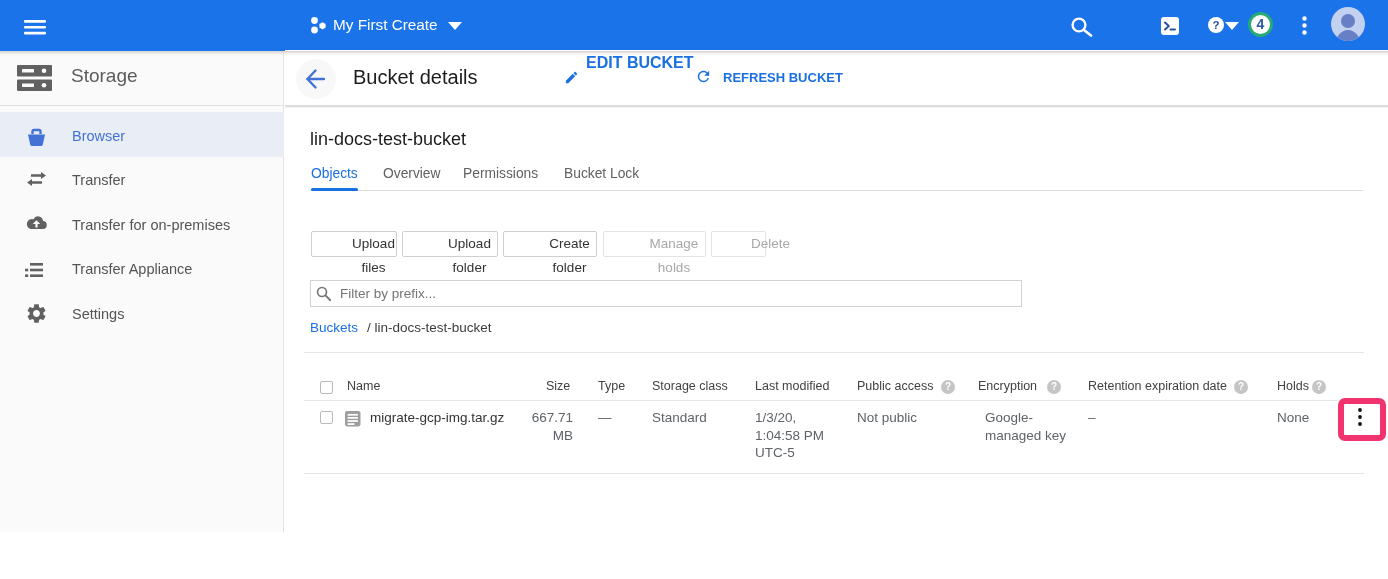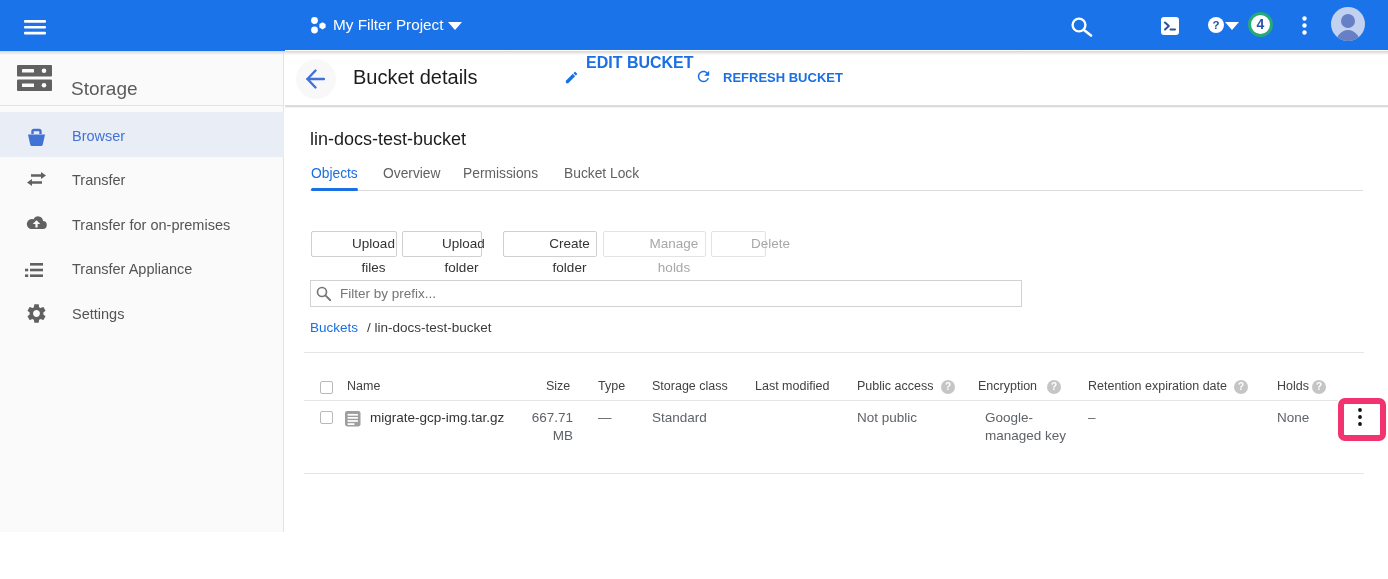--- a/index.html
+++ b/index.html
@@ -17,21 +17,21 @@
     <rect x="0" y="0" width="22" height="2.7" rx="1" fill="#fff"></rect>
     <rect x="0" y="5.9" width="22" height="2.7" rx="1" fill="#fff"></rect>
     <rect x="0" y="11.8" width="22" height="2.7" rx="1" fill="#fff"></rect>
   </svg>
 
   <svg class="abs" style="left:310px;top:16px;" width="17" height="19" viewBox="0 0 17 19">
     <circle cx="4.5" cy="4.5" r="3.4" fill="#fff"></circle>
     <circle cx="4.5" cy="14" r="3.4" fill="#fff"></circle>
     <path d="M12.5 6.2 L15.6 8 L15.6 11.6 L12.5 13.4 L9.4 11.6 L9.4 8 Z" fill="#fff"></path>
   </svg>
-  <div class="abs" style="left:333px;top:16px;color:#fff;font-size:15.3px;">My Filter Project</div>
+  <div class="abs" style="left:333px;top:16px;color:#fff;font-size:15.3px;">My First Create</div>
   <svg class="abs" style="left:448px;top:22px;" width="14" height="8" viewBox="0 0 14 8">
     <path d="M0 0 L14 0 L7 8 Z" fill="#fff"></path>
   </svg>
 
   <svg class="abs" style="left:1071px;top:17px;" width="22" height="20" viewBox="0 0 22 20">
     <circle cx="8" cy="8" r="6.4" fill="none" stroke="#fff" stroke-width="2.4"></circle>
     <line x1="13" y1="13" x2="20" y2="18.5" stroke="#fff" stroke-width="2.6" stroke-linecap="round"></line>
   </svg>
 
   <svg class="abs" style="left:1161px;top:17px;" width="18" height="18" viewBox="0 0 18 18">
@@ -66,21 +66,21 @@
   <div class="abs" style="left:0;top:51px;width:1388px;height:4px;background:linear-gradient(#d9d4d2,rgba(250,250,250,0));z-index:5;"></div>
 
   <svg class="abs" style="left:17px;top:65px;" width="35" height="26" viewBox="0 0 35 26">
     <rect x="0" y="0" width="35" height="11.5" rx="1" fill="#616161"></rect>
     <rect x="0" y="14.5" width="35" height="11.5" rx="1" fill="#616161"></rect>
     <rect x="5" y="4" width="12" height="3.6" rx="0.5" fill="#fafafa"></rect>
     <rect x="5" y="18.5" width="12" height="3.6" rx="0.5" fill="#fafafa"></rect>
     <circle cx="27" cy="5.8" r="2.3" fill="#fafafa"></circle>
     <circle cx="27" cy="20.3" r="2.3" fill="#fafafa"></circle>
   </svg>
-  <div class="abs" style="left:71px;top:78px;font-size:19px;color:#5c5c5c;text-align:center;">Storage</div>
+  <div class="abs" style="left:71px;top:65px;font-size:19px;color:#5c5c5c;text-align:center;">Storage</div>
   <div class="abs" style="left:0;top:105px;width:284px;height:1px;background:#e3e3e3;"></div>
 
   <div class="abs" style="left:0;top:112px;width:284px;height:45px;background:#e9edf6;"></div>
 
   <svg class="abs" style="left:27px;top:128px;" width="19" height="19" viewBox="0 0 19 19">
     <path d="M5.5 6 L5.5 3.5 Q5.5 2 7 2 L12 2 Q13.5 2 13.5 3.5 L13.5 6" fill="none" stroke="#4272d6" stroke-width="2.4"></path>
     <path d="M1 6.5 L18 6.5 L15.8 16.5 Q15.5 18 14 18 L5 18 Q3.5 18 3.2 16.5 Z" fill="#4272d6"></path>
   </svg>
   <div class="abs" style="left:72px;top:128px;font-size:14.5px;color:#4272d6;">Browser</div>
 
@@ -134,21 +134,21 @@
   <div class="abs" style="left:310px;top:129px;font-size:18px;color:#1c1c1c;">lin-docs-test-bucket</div>
 
   <div class="abs" style="left:311px;top:166px;font-size:13.8px;color:#1a6fe3;">Objects</div>
   <div class="abs" style="left:383px;top:166px;font-size:13.8px;color:#616161;">Overview</div>
   <div class="abs" style="left:463px;top:166px;font-size:13.8px;color:#616161;">Permissions</div>
   <div class="abs" style="left:564px;top:166px;font-size:13.8px;color:#616161;">Bucket Lock</div>
   <div class="abs" style="left:310px;top:190px;width:1053px;height:1px;background:#dcdcdc;"></div>
   <div class="abs" style="left:311px;top:188px;width:47px;height:3px;background:#1a6fe3;border-radius:2px;"></div>
 
   <div class="btn abs" style="left:311px;top:231px;width:86px;">Upload files</div>
-  <div class="btn abs" style="left:402px;top:231px;width:80px;">Upload folder</div>
+  <div class="btn abs" style="left:402px;top:231px;width:96px;">Upload folder</div>
   <div class="btn abs" style="left:503px;top:231px;width:94px;">Create folder</div>
   <div class="btn dis abs" style="left:603px;top:231px;width:103px;">Manage holds</div>
   <div class="btn dis abs" style="left:711px;top:231px;width:55px;">Delete</div>
 
   <div class="abs" style="left:310px;top:280px;width:712px;height:27px;border:1px solid #d2d2d2;background:#fff;"></div>
   <svg class="abs" style="left:316px;top:286px;" width="15" height="15" viewBox="0 0 20 20">
     <circle cx="8" cy="8" r="6" fill="none" stroke="#757575" stroke-width="2.2"></circle>
     <line x1="12.6" y1="12.6" x2="19" y2="19" stroke="#757575" stroke-width="2.4" stroke-linecap="round"></line>
   </svg>
   <div class="abs" style="left:340px;top:286px;font-size:13.5px;color:#757575;">Filter by prefix...</div>
@@ -179,20 +179,21 @@
     <rect x="0" y="0" width="18" height="18" rx="2.5" fill="#9e9e9e"></rect>
     <rect x="3" y="3.4" width="12" height="2" fill="#fff"></rect>
     <rect x="3" y="7" width="12" height="2" fill="#fff"></rect>
     <rect x="3" y="10.6" width="12" height="2" fill="#fff"></rect>
     <rect x="3" y="14.2" width="8" height="2" fill="#fff"></rect>
   </svg>
   <div class="td abs" style="left:370px;top:409px;color:#333;">migrate-gcp-img.tar.gz</div>
   <div class="td abs" style="left:493px;top:409px;width:80px;text-align:right;">667.71<br>MB</div>
   <div class="td abs" style="left:598px;top:409px;">—</div>
   <div class="td abs" style="left:652px;top:409px;">Standard</div>
+  <div class="td abs" style="left:755px;top:409px;">1/3/20,<br>1:04:58 PM<br>UTC-5</div>
   <div class="td abs" style="left:857px;top:409px;">Not public</div>
   <div class="td abs" style="left:978px;top:409px;margin-left:7px;">Google-<br>managed key</div>
   <div class="td abs" style="left:1088px;top:409px;">–</div>
   <div class="td abs" style="left:1277px;top:409px;">None</div>
   <div class="abs" style="left:304px;top:473px;width:1060px;height:1px;background:#e5e5e5;"></div>
 
   <svg class="abs" style="left:1358px;top:408px;" width="4" height="18" viewBox="0 0 4 18">
     <circle cx="2" cy="2" r="1.9" fill="#111"></circle>
     <circle cx="2" cy="9" r="1.9" fill="#111"></circle>
     <circle cx="2" cy="16" r="1.9" fill="#111"></circle>

